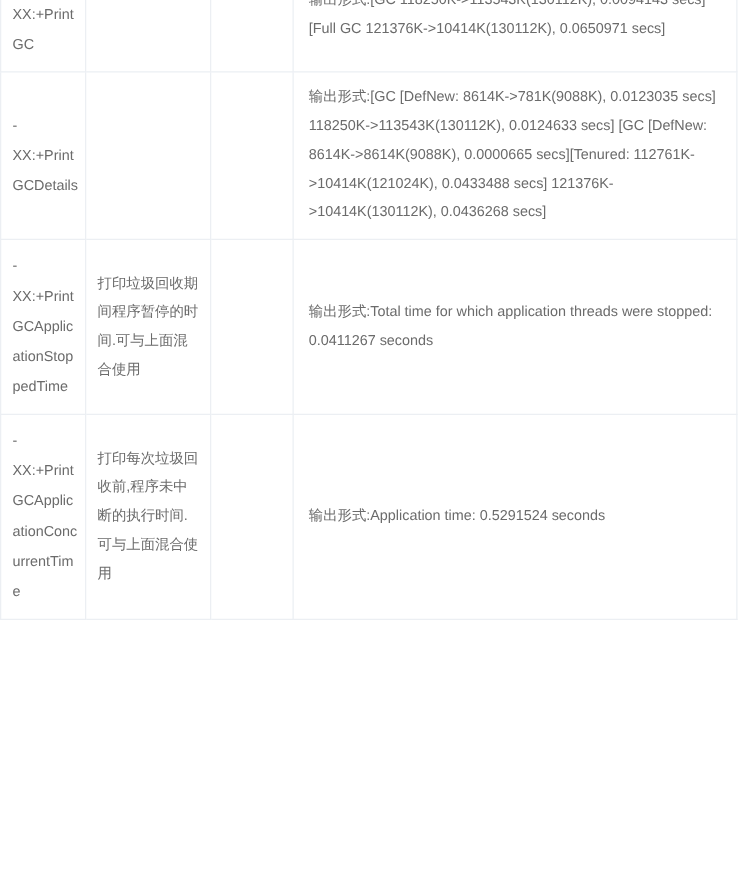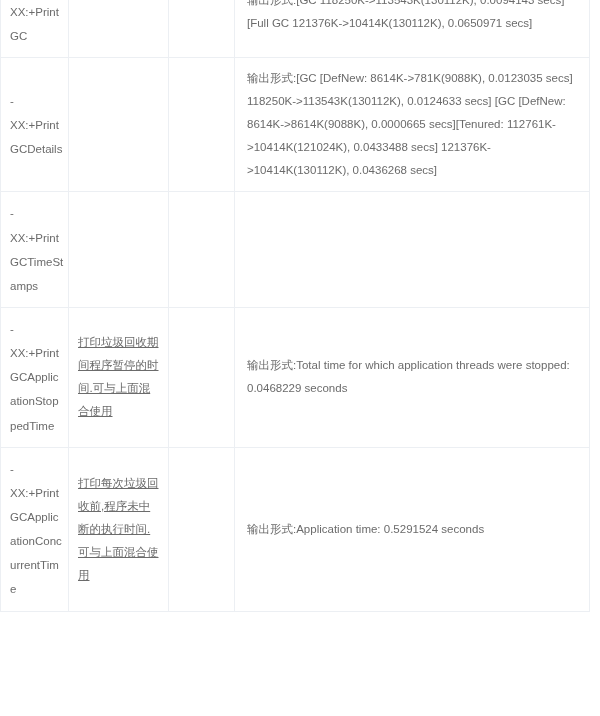--- a/index.html
+++ b/index.html
@@ -46,21 +46,20 @@
   .col-blank   { width: 66px; }
   .col-output  { width: 355px; }
 
   .gc-table td.cell-output {
     line-height: 2.0;
     padding-left: 12px;
     padding-right: 14px;
   }
   .gc-table td.cell-desc {
     line-height: 2.0;
-    text-decoration: underline;
   }
   .gc-table td.cell-param {
     line-height: 2.1;
     padding-right: 4px;
   }
   .gc-table td.is-empty { padding: 0; }
 </style>
 </head>
 <body>
 
@@ -82,33 +81,27 @@
         <td class="cell-output">输出形式:[GC 118250K-&gt;113543K(130112K), 0.0094143 secs] [Full GC 121376K-&gt;10414K(130112K), 0.0650971 secs]</td>
       </tr>
 
       <tr>
         <td class="cell-param">-XX:+PrintGCDetails</td>
         <td class="cell-desc"></td>
         <td class="is-empty"></td>
         <td class="cell-output">输出形式:[GC [DefNew: 8614K-&gt;781K(9088K), 0.0123035 secs] 118250K-&gt;113543K(130112K), 0.0124633 secs] [GC [DefNew: 8614K-&gt;8614K(9088K), 0.0000665 secs][Tenured: 112761K-&gt;10414K(121024K), 0.0433488 secs] 121376K-&gt;10414K(130112K), 0.0436268 secs]</td>
       </tr>
 
-      <tr>
-        <td class="cell-param">-XX:+PrintGCTimeStamps</td>
-        <td class="cell-desc"></td>
-        <td class="is-empty"></td>
-        <td class="cell-output"></td>
-      </tr>
 
 
       <tr>
         <td class="cell-param">-XX:+PrintGCApplicationStoppedTime</td>
         <td class="cell-desc">打印垃圾回收期间程序暂停的时间.可与上面混合使用</td>
         <td class="is-empty"></td>
-        <td class="cell-output">输出形式:Total time for which application threads were stopped: 0.0468229 seconds</td>
+        <td class="cell-output">输出形式:Total time for which application threads were stopped: 0.0411267 seconds</td>
       </tr>
 
       <tr>
         <td class="cell-param">-XX:+PrintGCApplicationConcurrentTime</td>
         <td class="cell-desc">打印每次垃圾回收前,程序未中断的执行时间.可与上面混合使用</td>
         <td class="is-empty"></td>
         <td class="cell-output">输出形式:Application time: 0.5291524 seconds</td>
       </tr>
 
     </tbody>

